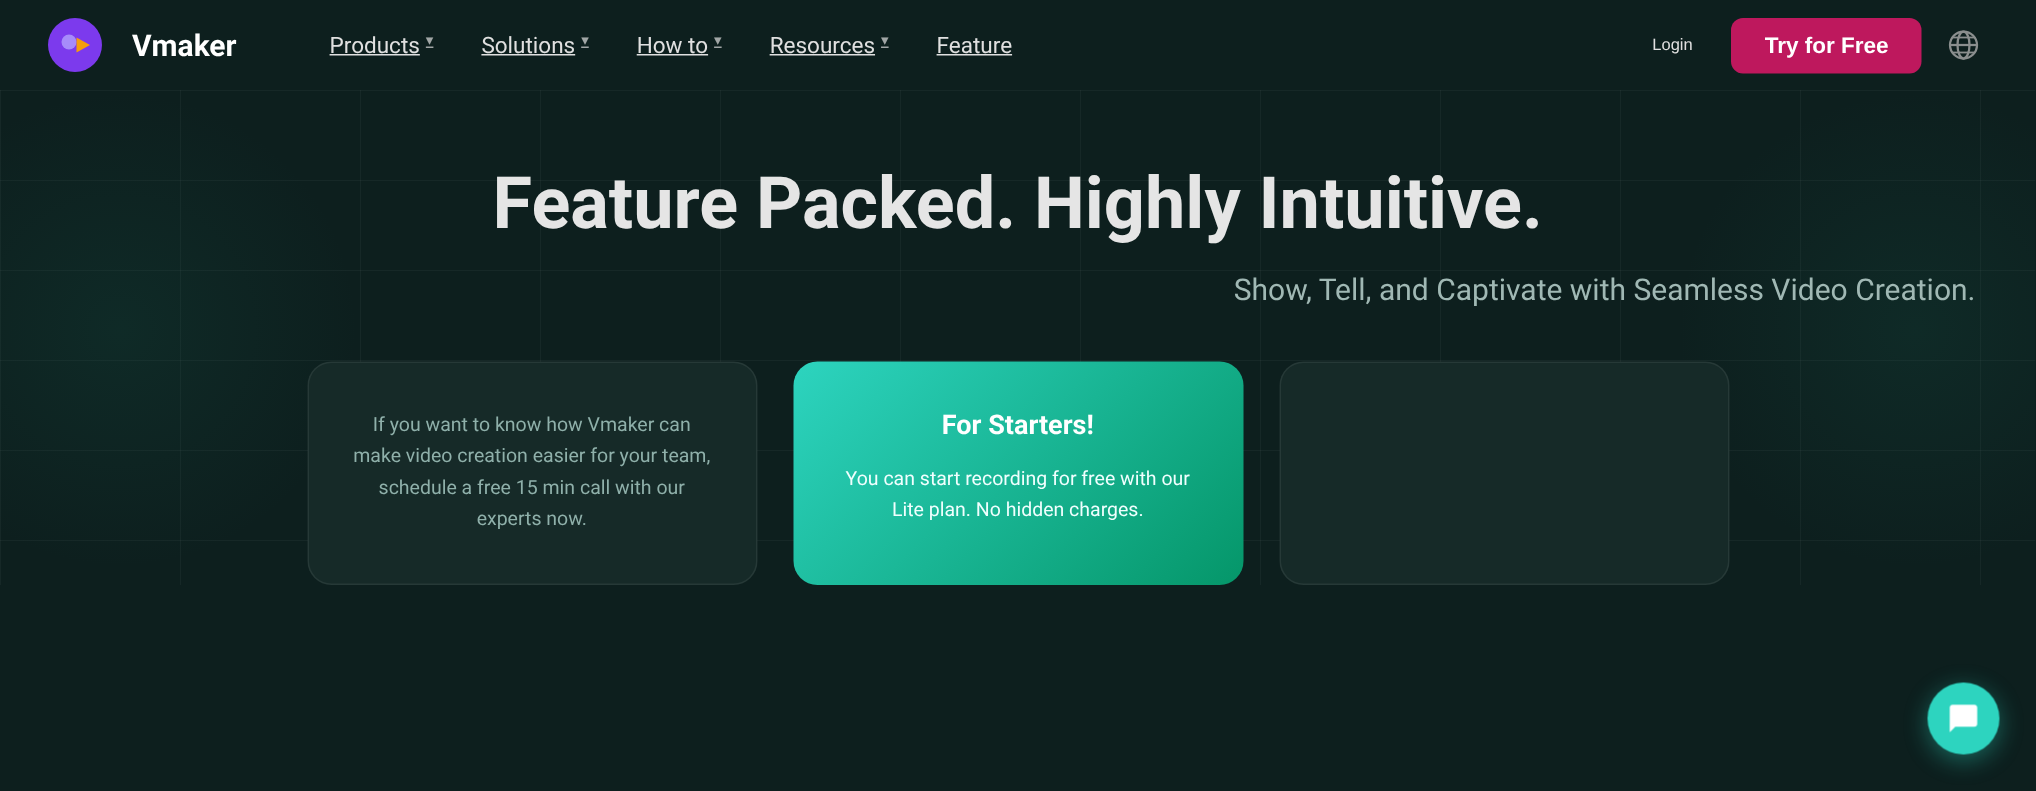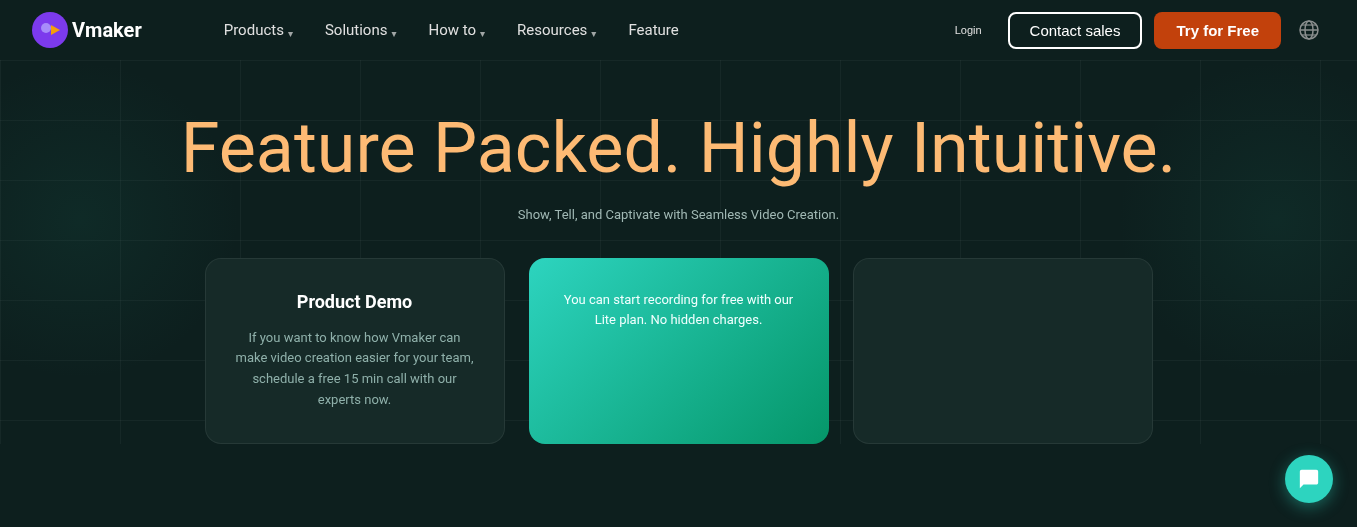--- a/index.html
+++ b/index.html
@@ -20,22 +20,22 @@
       padding: 0 32px;
       height: 60px;
       background-color: #0d1f1e;
       position: relative;
       z-index: 10;
     }
 
     .logo-area {
       display: flex;
       align-items: center;
-      gap: 4px;
-      margin-right: 68px;
+      gap: 20px;
+      margin-right: 48px;
     }
 
     .logo-icon {
       width: 36px;
       height: 36px;
     }
 
     .logo-text {
       font-size: 20px;
       font-weight: 700;
@@ -44,28 +44,29 @@
 
     .nav-links {
       display: flex;
       align-items: center;
       gap: 4px;
       flex: 1;
     }
 
     .nav-link {
       display: flex;
-      align-items: flex-end;
+      align-items: flex-start;
       gap: 4px;
       padding: 8px 14px;
       font-size: 15px;
       color: #e0e0e0;
       cursor: pointer;
       border-radius: 6px;
       white-space: nowrap;
+      text-decoration: underline;
     }
 
     .nav-chevron {
       font-size: 10px;
       opacity: 0.7;
     }
 
     .nav-actions {
       display: flex;
       align-items: center;
@@ -88,21 +89,21 @@
       border: 2px solid #fff;
       border-radius: 8px;
       padding: 8px 20px;
       cursor: pointer;
       white-space: nowrap;
     }
 
     .btn-try {
       font-size: 15px;
       color: #fff;
-      background: #c2410c;
+      background: #be185d;
       border: none;
       border-radius: 8px;
       padding: 10px 22px;
       cursor: pointer;
       font-weight: 600;
       white-space: nowrap;
     }
 
     .globe-icon {
       width: 32px;
@@ -147,34 +148,35 @@
     .deco-left {
       left: -80px;
       background: radial-gradient(circle, #1a6b5a 0%, transparent 70%);
     }
     .deco-right {
       right: -80px;
       background: radial-gradient(circle, #1a6b5a 0%, transparent 70%);
     }
 
     .hero-title {
-      font-size: 70px;
-      font-weight: 400;
+      font-size: 48px;
+      font-weight: 700;
       line-height: 1.15;
-      color: #fdba74;
+      color: #e5e5e5;
       position: relative;
       z-index: 1;
     }
 
     .hero-subtitle {
-      font-size: 13px;
+      font-size: 20px;
       color: #a0b8b4;
       margin-top: 18px;
       position: relative;
       z-index: 1;
+      text-align: right;
     }
 
     
     .cards-row {
       display: flex;
       justify-content: center;
       gap: 24px;
       padding: 36px 60px 0;
       position: relative;
       z-index: 1;
@@ -264,21 +266,20 @@
       <span>Resources</span>
       <span class="nav-chevron">▾</span>
     </div>
     <div class="nav-link">
       <span>Feature</span>
     </div>
   </div>
 
   <div class="nav-actions">
     <button class="btn-login">Login</button>
-    <button class="btn-contact">Contact sales</button>
     <button class="btn-try">Try for Free</button>
     <div class="globe-icon">
       <svg width="24" height="24" viewBox="0 0 24 24" fill="none" xmlns="http://www.w3.org/2000/svg">
         <circle cx="12" cy="12" r="9" stroke="#aaa" stroke-width="1.5"></circle>
         <ellipse cx="12" cy="12" rx="4" ry="9" stroke="#aaa" stroke-width="1.5"></ellipse>
         <line x1="3" y1="12" x2="21" y2="12" stroke="#aaa" stroke-width="1.5"></line>
         <line x1="5" y1="7" x2="19" y2="7" stroke="#aaa" stroke-width="1.2"></line>
         <line x1="5" y1="17" x2="19" y2="17" stroke="#aaa" stroke-width="1.2"></line>
       </svg>
     </div>
@@ -290,25 +291,25 @@
   <div class="deco-right"></div>
 
   <h1 class="hero-title">
     <span>Feature Packed. Highly Intuitive.</span><br>
   </h1>
   <p class="hero-subtitle">Show, Tell, and Captivate with Seamless Video Creation.</p>
 
   <div class="cards-row">
 
     <div class="card">
-      <div class="card-title">Product Demo</div>
       <div class="card-body">If you want to know how Vmaker can make video creation easier for your team, schedule a free 15 min call with our experts now.</div>
     </div>
 
     <div class="card card-featured">
+      <div class="card-title">For Starters!</div>
       <div class="card-body">You can start recording for free with our Lite plan. No hidden charges.</div>
     </div>
 
     <div class="card">
     </div>
 
   </div>
 </section>
 
 <div class="chat-bubble">

